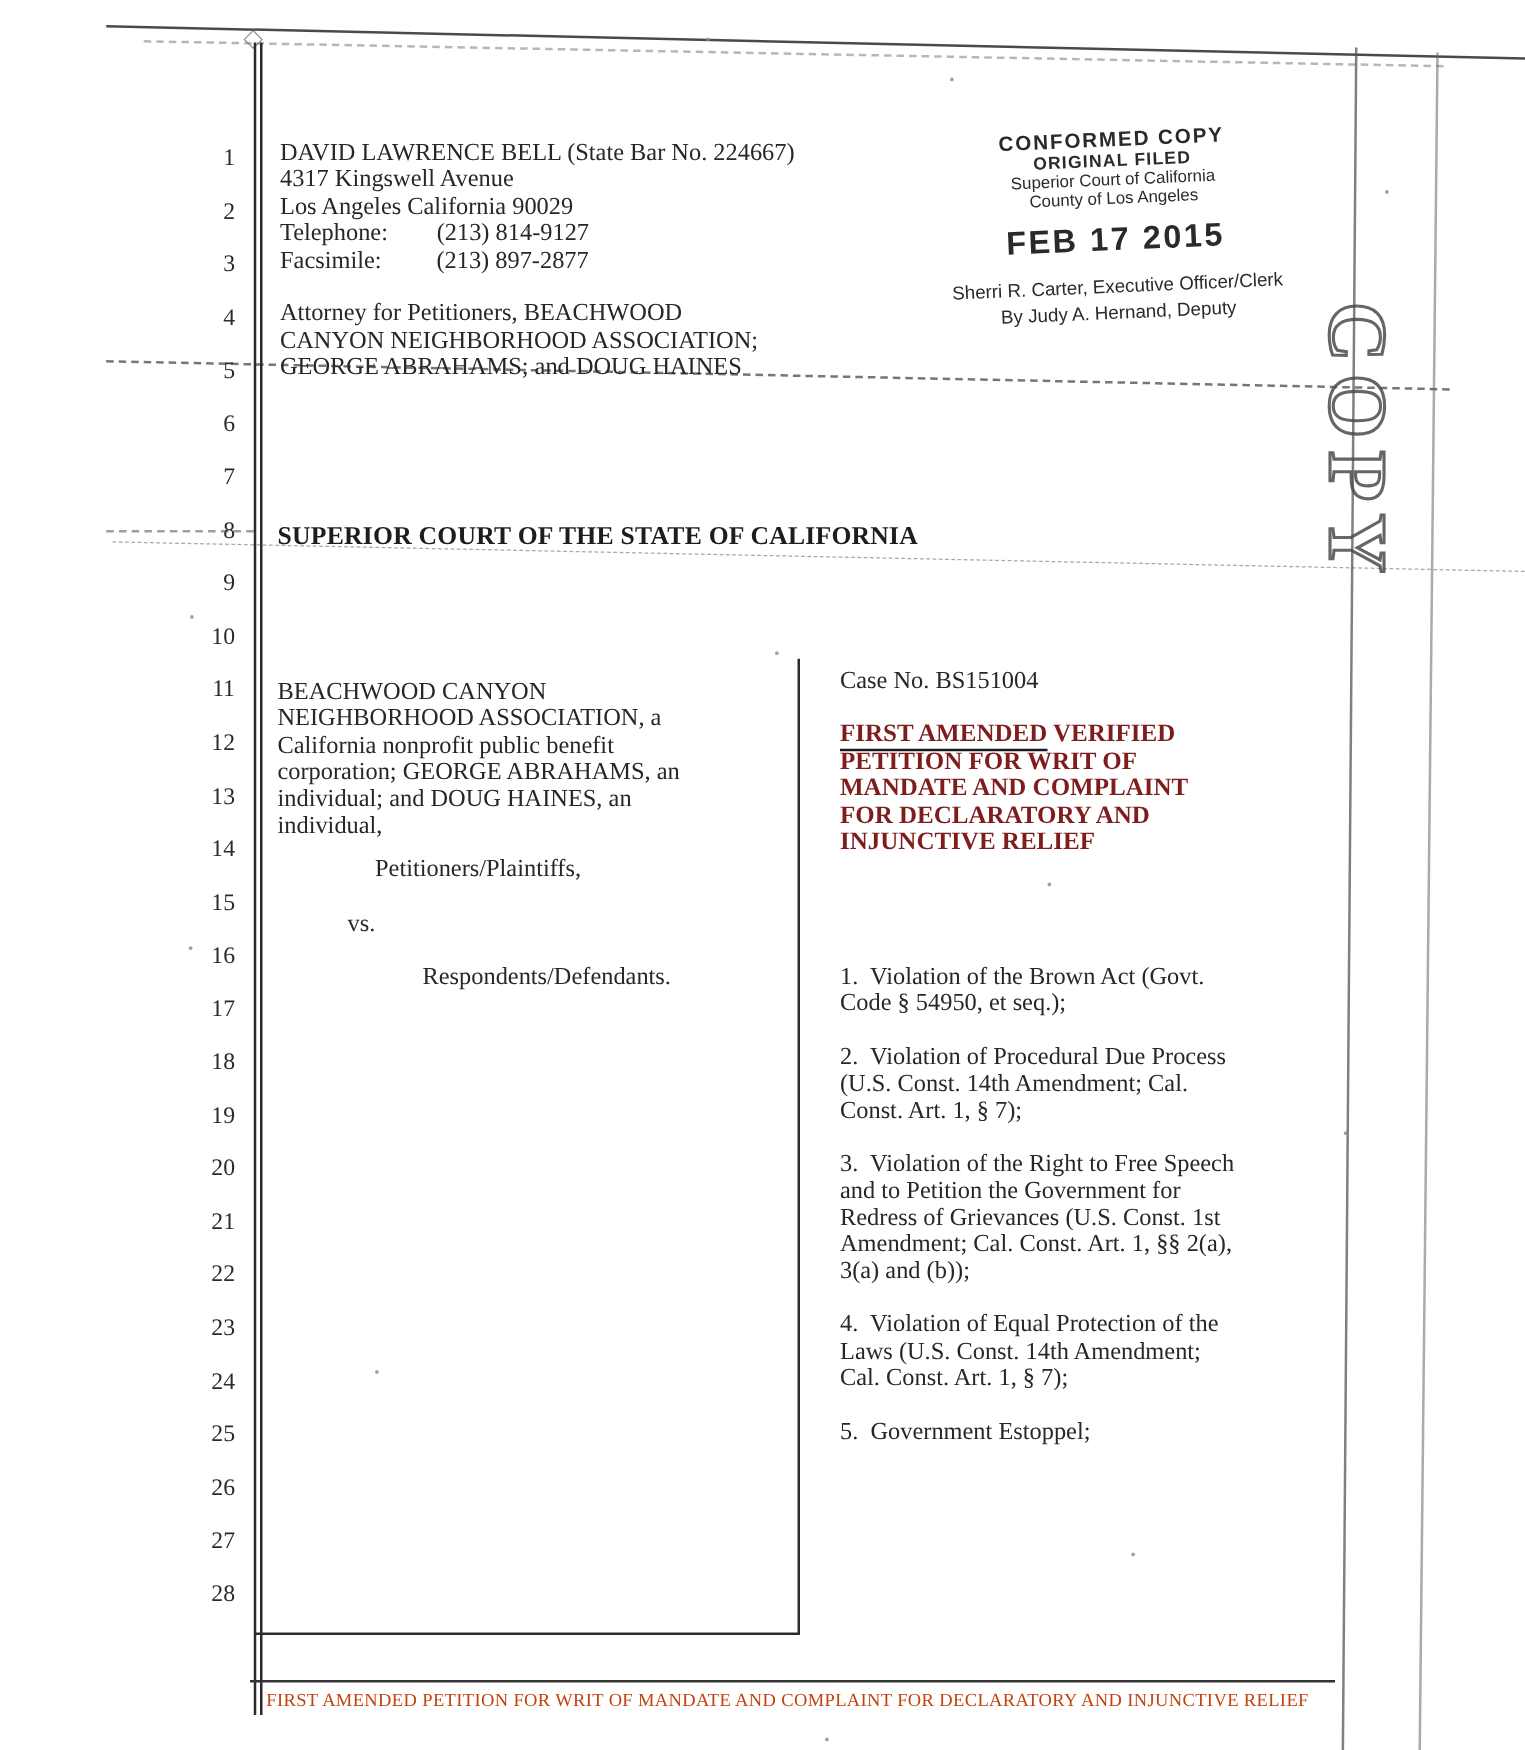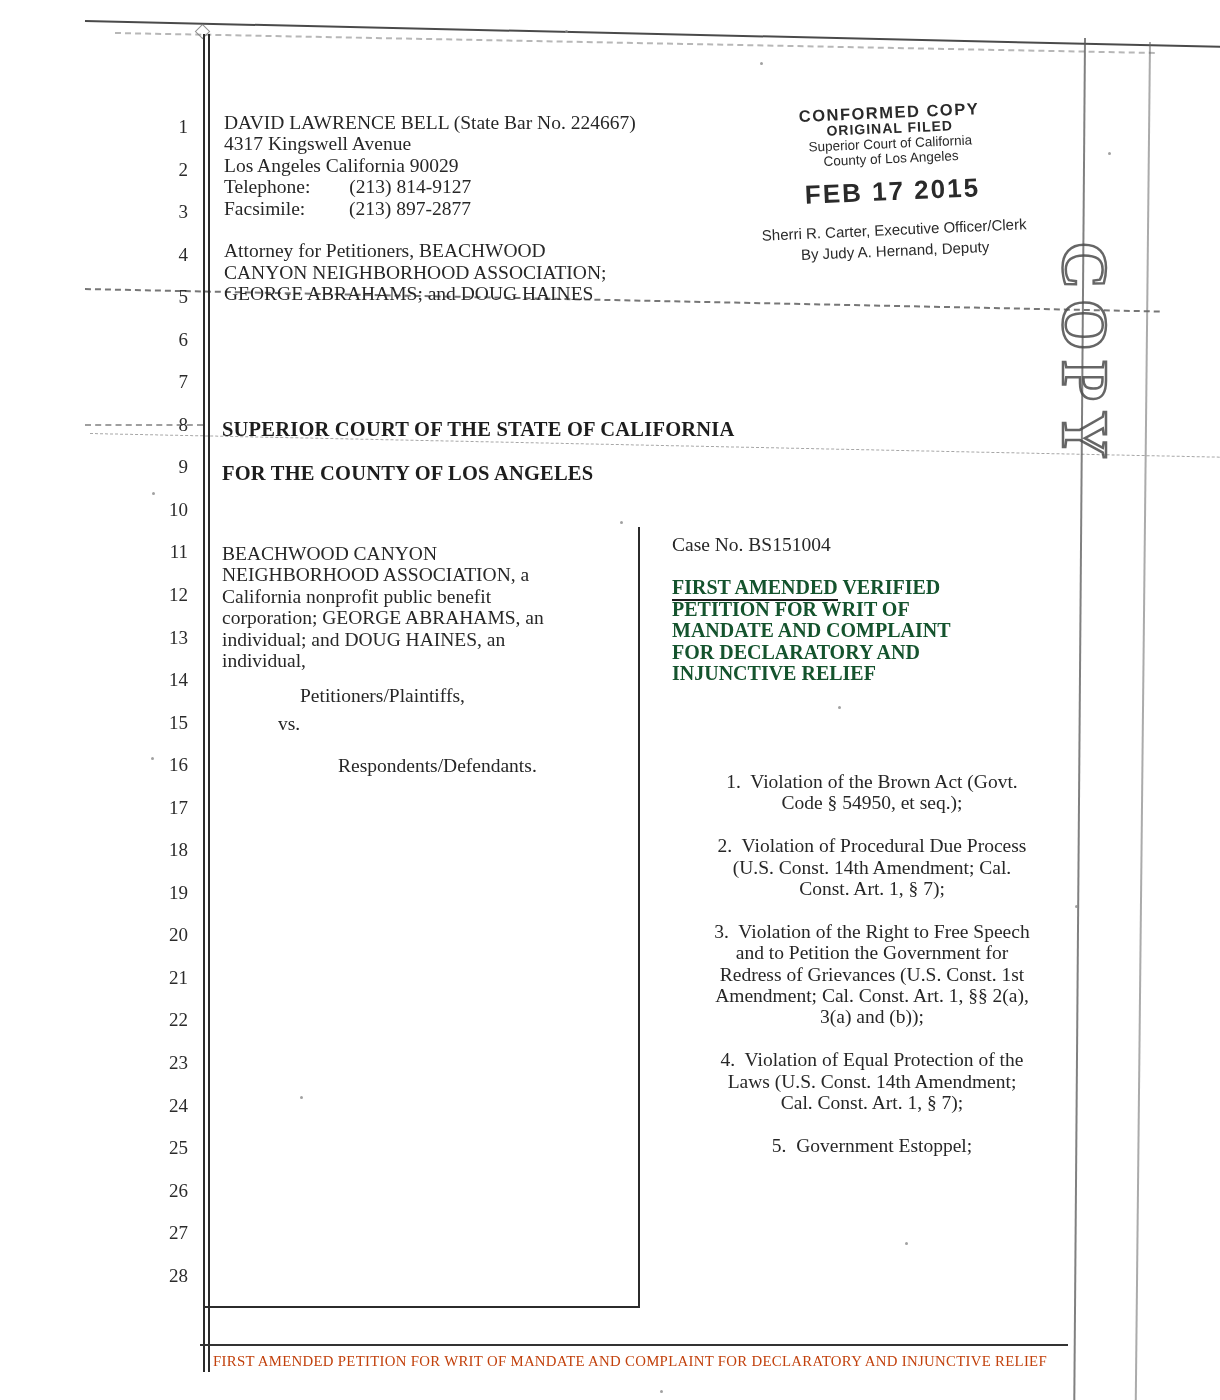--- a/index.html
+++ b/index.html
@@ -36,29 +36,29 @@
   .stamp .sdate{font-weight:bold;font-size:26px;letter-spacing:2px;margin-top:10px;
     font-stretch:condensed;}
   .stamp .s5{font-size:15px;margin-top:14px;}
   .stamp .s6{font-size:15px;margin-top:4px;}
   
   .court-heading{position:absolute;left:222px;width:845px;text-align:left;
     font-weight:bold;font-size:20.5px;color:#1d1d1d;letter-spacing:.2px;}
   
   .cap-left{position:absolute;left:222px;top:543px;width:412px;font-size:19.5px;line-height:21.4px;}
   .cap-label-pet{margin-top:14px;margin-left:78px;}
-  .cap-vs{margin-top:6px;margin-left:56px;}
+  .cap-vs{margin-top:22px;margin-left:56px;}
   .cap-resp{margin-top:20px;}
   .cap-label-resp{margin-top:21px;margin-left:116px;}
   .case-no{position:absolute;left:672px;top:534px;font-size:19.5px;}
   .petition-title{position:absolute;left:672px;top:577px;width:398px;
-    font-weight:bold;font-size:20px;line-height:21.6px;color:#14532d;white-space:pre-wrap;}
+    font-weight:bold;font-size:20px;line-height:21.6px;color:#7f1d1d;white-space:pre-wrap;}
   .petition-title .u{border-bottom:2px solid #1a1a1a;padding-bottom:1px;}
   .assigned{position:absolute;left:672px;top:704px;width:398px;font-size:19.5px;line-height:21.4px;}
-  .causes{position:absolute;left:672px;top:771px;width:400px;font-size:19.5px;line-height:21.4px;text-align:center;}
+  .causes{position:absolute;left:672px;top:771px;width:400px;font-size:19.5px;line-height:21.4px;}
   .causes .cause{white-space:pre-wrap;margin:0 0 21.4px 0;}
   
   .copy-watermark{
     position:absolute;left:963px;top:315px;width:240px;height:80px;
     transform:rotate(90deg);font-weight:bold;font-size:66px;letter-spacing:10px;
     color:transparent;-webkit-text-stroke:2.5px #4c4c4c;opacity:.85;text-align:center;
     font-family:"Liberation Serif","DejaVu Serif",serif;
   }
   
   .footer-text{position:absolute;left:100px;top:1353px;width:1060px;text-align:center;
@@ -127,21 +127,20 @@
     <div class="s3">Superior Court of California</div>
     <div class="s4">County of Los Angeles</div>
     <div class="sdate">FEB 17 2015</div>
     <div class="s5">Sherri R. Carter, Executive Officer/Clerk</div>
     <div class="s6">By Judy A. Hernand, Deputy</div>
   </div>
 
   <div class="copy-watermark">COPY</div>
 
   <div class="court-heading" style="top:418px;">SUPERIOR COURT OF THE STATE OF CALIFORNIA</div>
-  <div class="court-heading" style="top:462px;">FOR THE COUNTY OF LOS ANGELES</div>
 
   <div class="rule-v" style="left:638px;top:527px;height:781px;background:#2b2b2b;"></div>
   <div class="rule-h" style="left:204px;top:1306px;width:436px;background:#2b2b2b;"></div>
 
   <div class="cap-left">
     <div class="prewrap">BEACHWOOD CANYON
 NEIGHBORHOOD ASSOCIATION, a
 California nonprofit public benefit
 corporation; GEORGE ABRAHAMS, an
 individual; and DOUG HAINES, an

